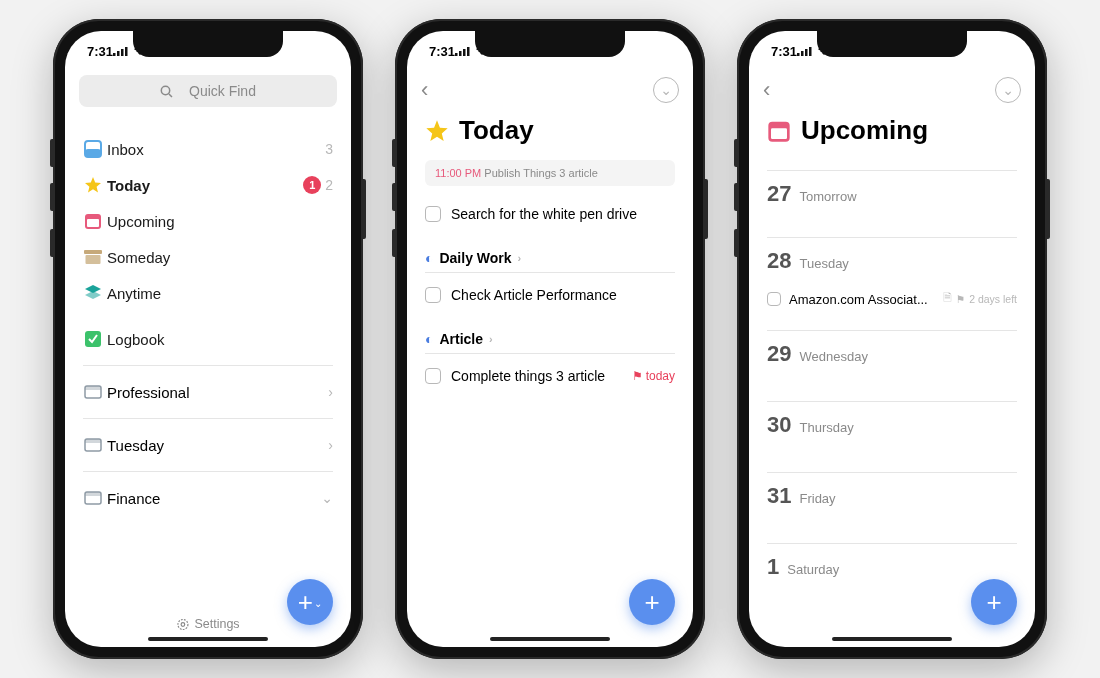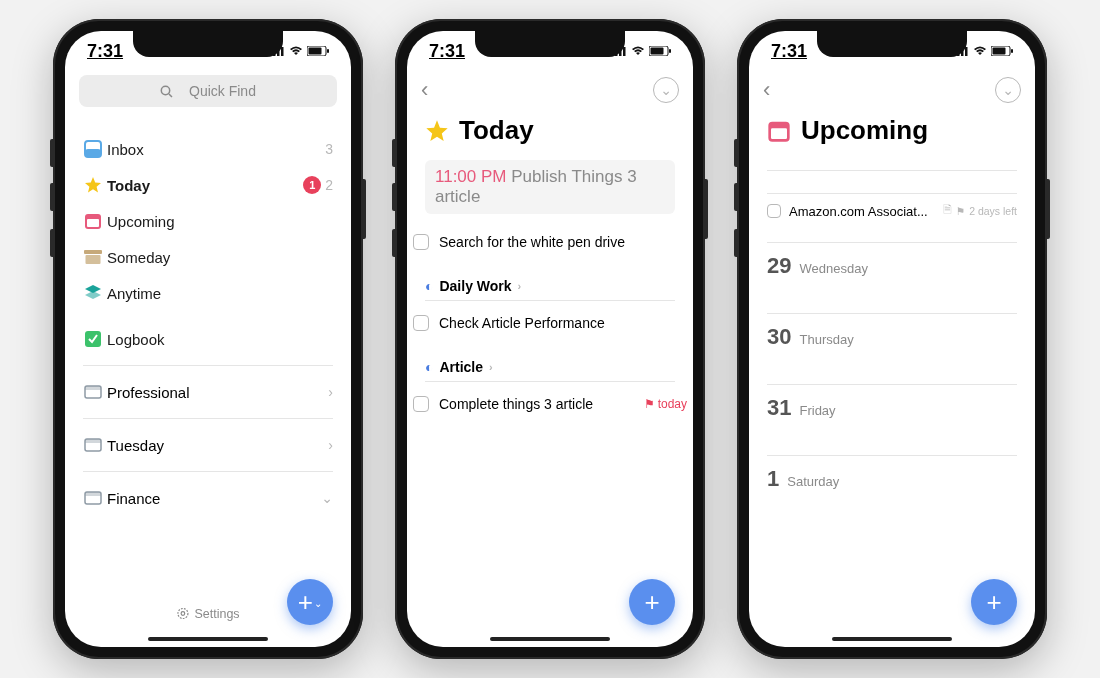--- a/index.html
+++ b/index.html
@@ -63,23 +63,23 @@
   .notch {
     position:absolute; top:0; left:50%; transform:translateX(-50%);
     width: 150px; height: 26px;
     background: var(--device-black);
     border-radius: 0 0 16px 16px;
     z-index: 50;
   }
 
   .status-bar {
     height: 40px; flex-shrink:0;
-    display:flex; align-items:center; justify-content:space-between;
+    display:flex; align-items:center; 
     padding: 0 22px;
-    font-size: 18px; font-weight:600;text-decoration:underline;
+    font-size: 13px; font-weight:600;
   }
   .status-right { display:flex; align-items:center; gap:4px; }
 
   .nav-bar {
     height: 38px; flex-shrink:0;
     display:flex; align-items:center; justify-content:space-between;
     padding: 0 14px;
   }
   .nav-back { color: var(--text-gray); font-size:22px; }
   .nav-circle {
@@ -120,28 +120,28 @@
   }
   .divider { height:1px; background:var(--divider); margin:8px 18px; }
 
   .area-list .row .label { flex:1; font-size:15px; }
   .chev { color:var(--text-light-gray); font-size:14px; }
 
   
   .event-pill {
     margin: 0 18px 10px; padding: 7px 10px;
     background:#f4f4f4; border-radius:6px;
-    font-size:17px;
+    font-size:11px;
   }
   .event-time { color:var(--upcoming-red); font-weight:500; }
   .event-title { color:var(--text-gray); }
 
   .task-row {
     display:flex; align-items:center; gap:10px;
-    padding: 10px 6px;
+    padding: 10px 18px;
     font-size:14px;
   }
   .checkbox {
     width:16px; height:16px; border:1.5px solid var(--text-light-gray);
     border-radius:4px; flex-shrink:0;
   }
   .task-label { flex:1; }
   .flag { color:var(--flag-red); font-size:11px; display:flex; align-items:center; gap:3px; }
   .flag span { font-size:12px; }
 
@@ -163,22 +163,22 @@
   .upc-meta { display:flex; gap:4px; align-items:center; font-size:10.5px; color:var(--text-light-gray); flex-shrink:0; }
 
   .bottom-bar {
     position:absolute; bottom:0; left:0; right:0;
     height:68px;
     display:flex; align-items:center; justify-content:flex-end;
     padding:0 18px 18px;
   }
   .bottom-bar.with-settings { justify-content:center; }
   .settings-link {
-    position:absolute; left:50%; transform:translateX(-50%); bottom:26px;
-    display:flex; gap:5px;
+    position:absolute; left:50%; transform:translateX(-50%); bottom:16px;
+    display:flex; align-items:center; gap:5px;
     color:var(--text-gray); font-size:12.5px;
   }
   .fab {
     width:46px; height:46px; border-radius:50%;
     background:var(--blue); color:#fff;
     display:flex; align-items:center; justify-content:center;
     font-size:26px; font-weight:300;
     box-shadow:0 4px 12px rgba(90,143,238,0.5);
     position:absolute; right:18px; bottom:22px;
   }
@@ -467,23 +467,31 @@
           <rect x="1" y="2" width="16" height="15" rx="3" fill="#e75a7c"></rect>
           <rect x="3" y="7" width="12" height="8" rx="1" fill="#fff"></rect>
         </svg>
       <h1>Upcoming</h1>
     </div>
 
     <div class="content">
       <div style="height:10px"></div>
 
       <div class="day-divider"></div>
+      <div class="day-row">
+        <span class="day-num">27</span>
+        <span class="day-name">Tomorrow</span>
+      </div>
 
       <div style="height:22px"></div>
       <div class="day-divider"></div>
+      <div class="day-row">
+        <span class="day-num">28</span>
+        <span class="day-name">Tuesday</span>
+      </div>
       <div class="upc-task">
         <span class="checkbox" style="width:14px;height:14px"></span>
         <span class="task-label">Amazon.com Associat...</span>
         <span class="upc-meta">
           <span>🗎</span>
           <span>⚑</span>
           <span>2 days left</span>
         </span>
       </div>
 

